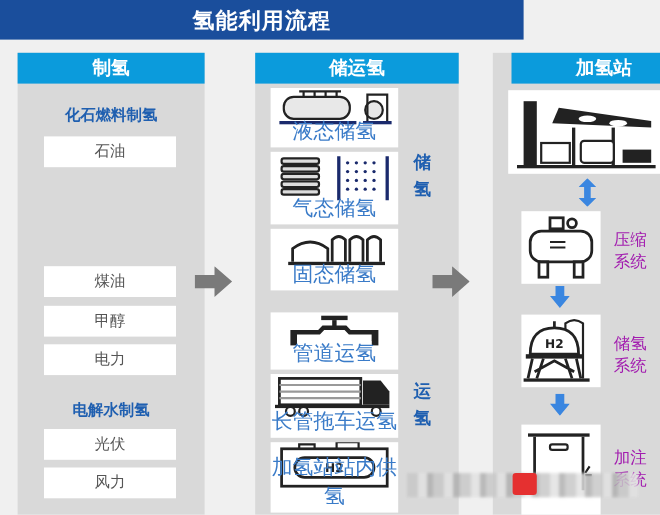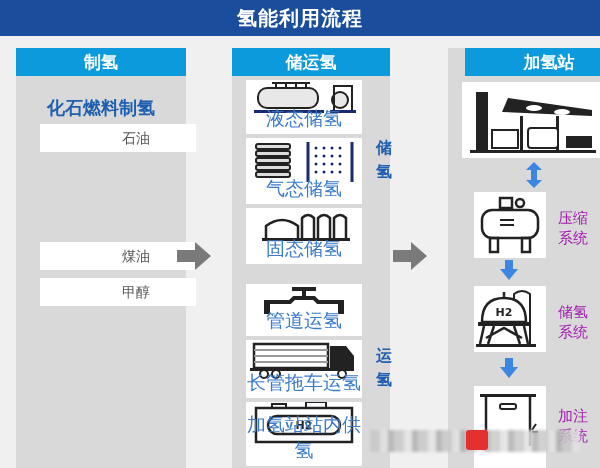--- a/index.html
+++ b/index.html
@@ -1,24 +1,24 @@
 <!DOCTYPE html>
 <html><head>
 <meta charset="utf-8">
 <style>
   html,body{margin:0;padding:0;}
   body{width:600px;height:468px;background:#f0f0f0;position:relative;overflow:hidden;font-family:"DejaVu Sans","Liberation Sans",sans-serif;}
-  .title-bar{position:absolute;left:0;top:0;width:600px;height:36px;background:#1a4e9c;color:#fff;font-weight:bold;font-size:20px;text-align:center;line-height:36px;letter-spacing:1px;}
+  .title-bar{position:absolute;left:0;top:0;width:476px;height:36px;background:#1a4e9c;color:#fff;font-weight:bold;font-size:20px;text-align:center;line-height:36px;letter-spacing:1px;}
   .col{position:absolute;top:48px;background:#d9d9d9;margin-left:16px;}
   .col-head{height:28px;background:#0b9bdc;color:#fff;font-weight:bold;font-size:17px;text-align:center;line-height:28px;}
   #col1{left:0;width:170px;height:420px;}
-  #col2{left:216px;width:158px;height:420px;}
+  #col2{left:216px;width:185px;height:420px;}
   #col3{left:432px;width:168px;height:420px;padding-left:17px;}
-  .cat{position:absolute;left:0;width:170px;text-align:center;color:#1f5fb0;font-weight:bold;font-size:18px;}
-  .itembox{position:absolute;left:24px;width:120px;height:28px;background:#fff;text-align:center;line-height:28px;font-size:14px;color:#555;padding-left:36px;}
+  .cat{position:absolute;left:0;width:170px;text-align:center;color:#1f5fb0;font-weight:bold;font-size:14px;}
+  .itembox{position:absolute;left:24px;width:120px;height:28px;background:#fff;text-align:center;line-height:28px;font-size:14px;color:#555;}
   .arrow{position:absolute;width:34px;height:28px;}
   .card{position:absolute;left:14px;width:116px;background:#fff;text-align:center;}
   .card .lbl{position:absolute;left:0;right:0;bottom:2px;color:#3a7bc8;font-size:19px;}
   .side-label{position:absolute;left:140px;width:24px;color:#1f5fb0;font-weight:bold;font-size:16px;line-height:24px;text-align:center;}
   .st-card{position:absolute;background:#fff;}
   .st-label{position:absolute;color:#a21caf;font-size:15px;line-height:20px;width:36px;}
   .blurred{position:absolute;left:370px;top:430px;width:210px;height:22px;background:repeating-linear-gradient(90deg,#c8c8c8 0 10px,#e2e2e2 10px 18px,#b0b0b0 18px 24px);opacity:.85;filter:blur(1.5px);}
   .red-blob{position:absolute;left:466px;top:430px;width:22px;height:20px;background:#e53030;border-radius:3px;filter:blur(.6px);}
 </style>
 </head>
@@ -27,21 +27,25 @@
 <div class="title-bar">氢能利用流程</div>
 
 <div class="col" id="col1">
   <div class="col-head">制氢</div>
 
   <div class="cat" style="top:48px">化石燃料制氢</div>
   <div class="itembox" style="top:76px">石油</div>
 
   <div class="itembox" style="top:230px">甲醇</div>
   <div class="itembox" style="top:194px">煤油</div>
-
+  <div class="itembox" style="top:265px">电力</div>
+
+  <div class="cat" style="top:316px">电解水制氢</div>
+  <div class="itembox" style="top:342px">光伏</div>
+  <div class="itembox" style="top:377px">风力</div>
 </div>
 
 <svg class="arrow" style="left:177px;top:242px" viewBox="0 0 34 28">
   <polygon points="0,8 18,8 18,0 34,14 18,28 18,20 0,20" fill="#7a7a7a"></polygon>
 </svg>
 
 <div class="col" id="col2">
   <div class="col-head">储运氢</div>
 
   <div class="card" style="top:32px;height:54px">

